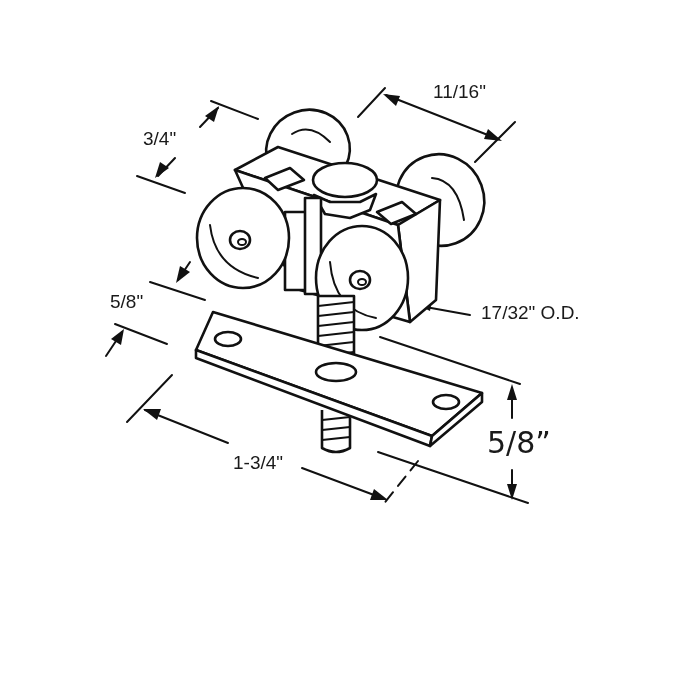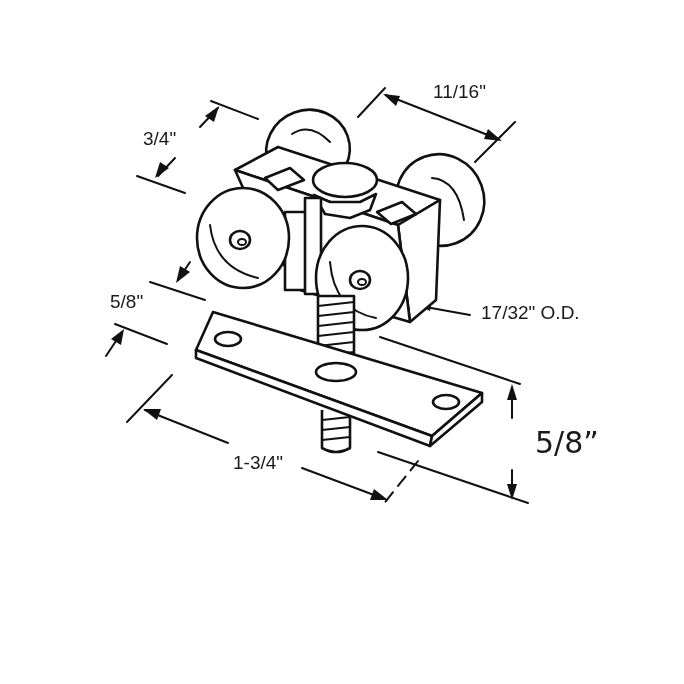--- a/index.html
+++ b/index.html
@@ -133,14 +133,14 @@
       <line class="thin" x1="322" y1="440" x2="350" y2="437"></line>
     </g>
   </svg>
 
   
   <span class="dim-label sm" style="left:433px; top:82px;">11/16"</span>
   <span class="dim-label sm" style="left:143px; top:129px;">3/4"</span>
   <span class="dim-label sm" style="left:110px; top:292px;">5/8"</span>
   <span class="dim-label sm" style="left:481px; top:303px;">17/32" O.D.</span>
   <span class="dim-label sm" style="left:233px; top:453px;">1-3/4"</span>
-  <span class="dim-label lg" style="left:487px; top:428px;margin-left:48px;">5/8”</span>
+  <span class="dim-label lg" style="left:487px; top:428px;">5/8”</span>
 </div>
 
 </body></html>

